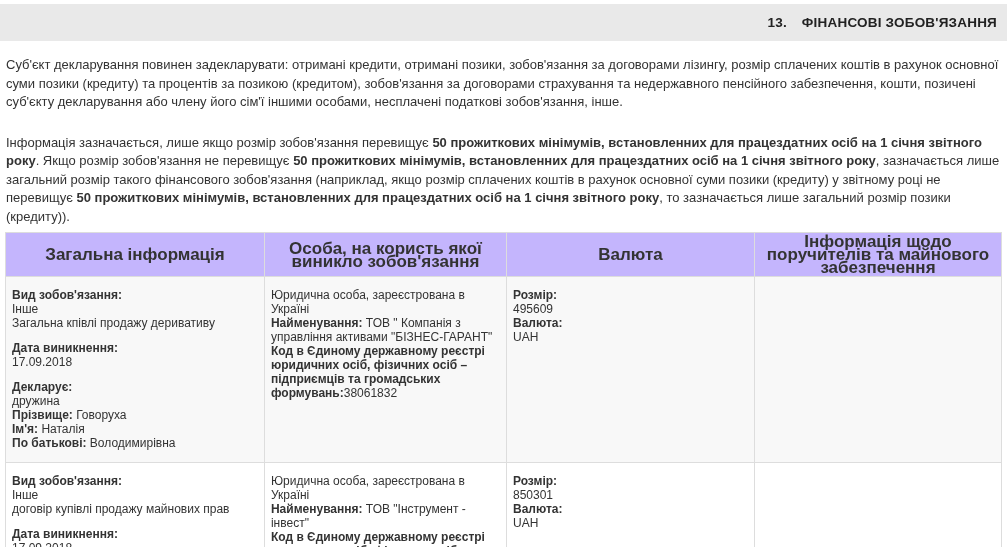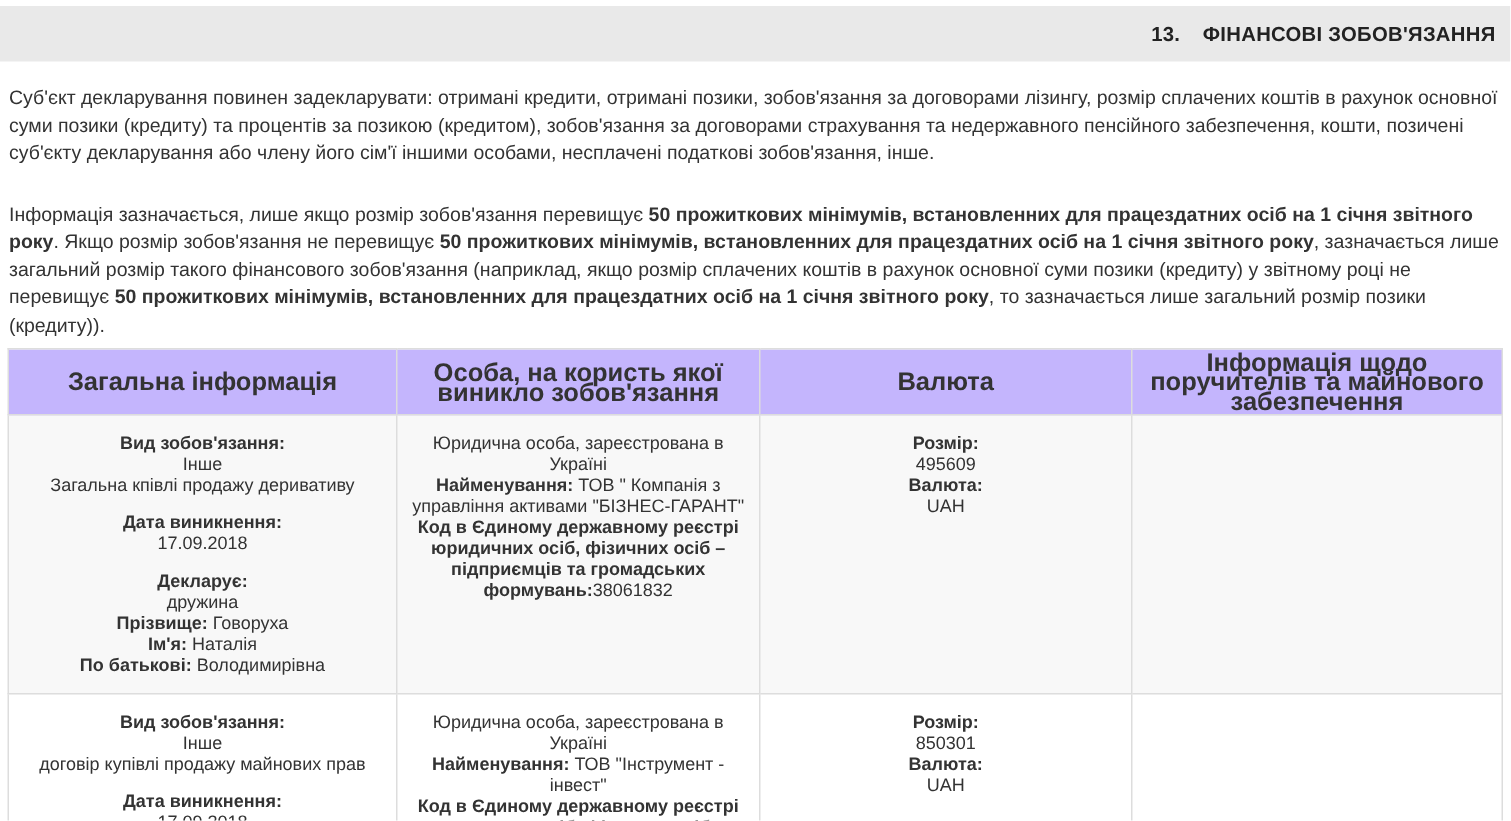--- a/index.html
+++ b/index.html
@@ -51,21 +51,21 @@
     line-height: 13px;
     padding: 2px 6px;
     text-align: center;
     vertical-align: middle;
     background: #c4b5fd;
   }
   table.decl td {
     font-size: 12px;
     line-height: 14px;
     padding: 11px 6px 12px 6px;
-    text-align: center;
+    text-align: left;
     vertical-align: top;
     word-wrap: break-word;
   }
   table.decl tbody tr:nth-child(odd) { background: #f8f8f8; }
   table.decl tbody tr:nth-child(even) { background: #ffffff; }
   .group + .group { margin-top: 11px; }
 </style>
 </head>
 <body>
 

